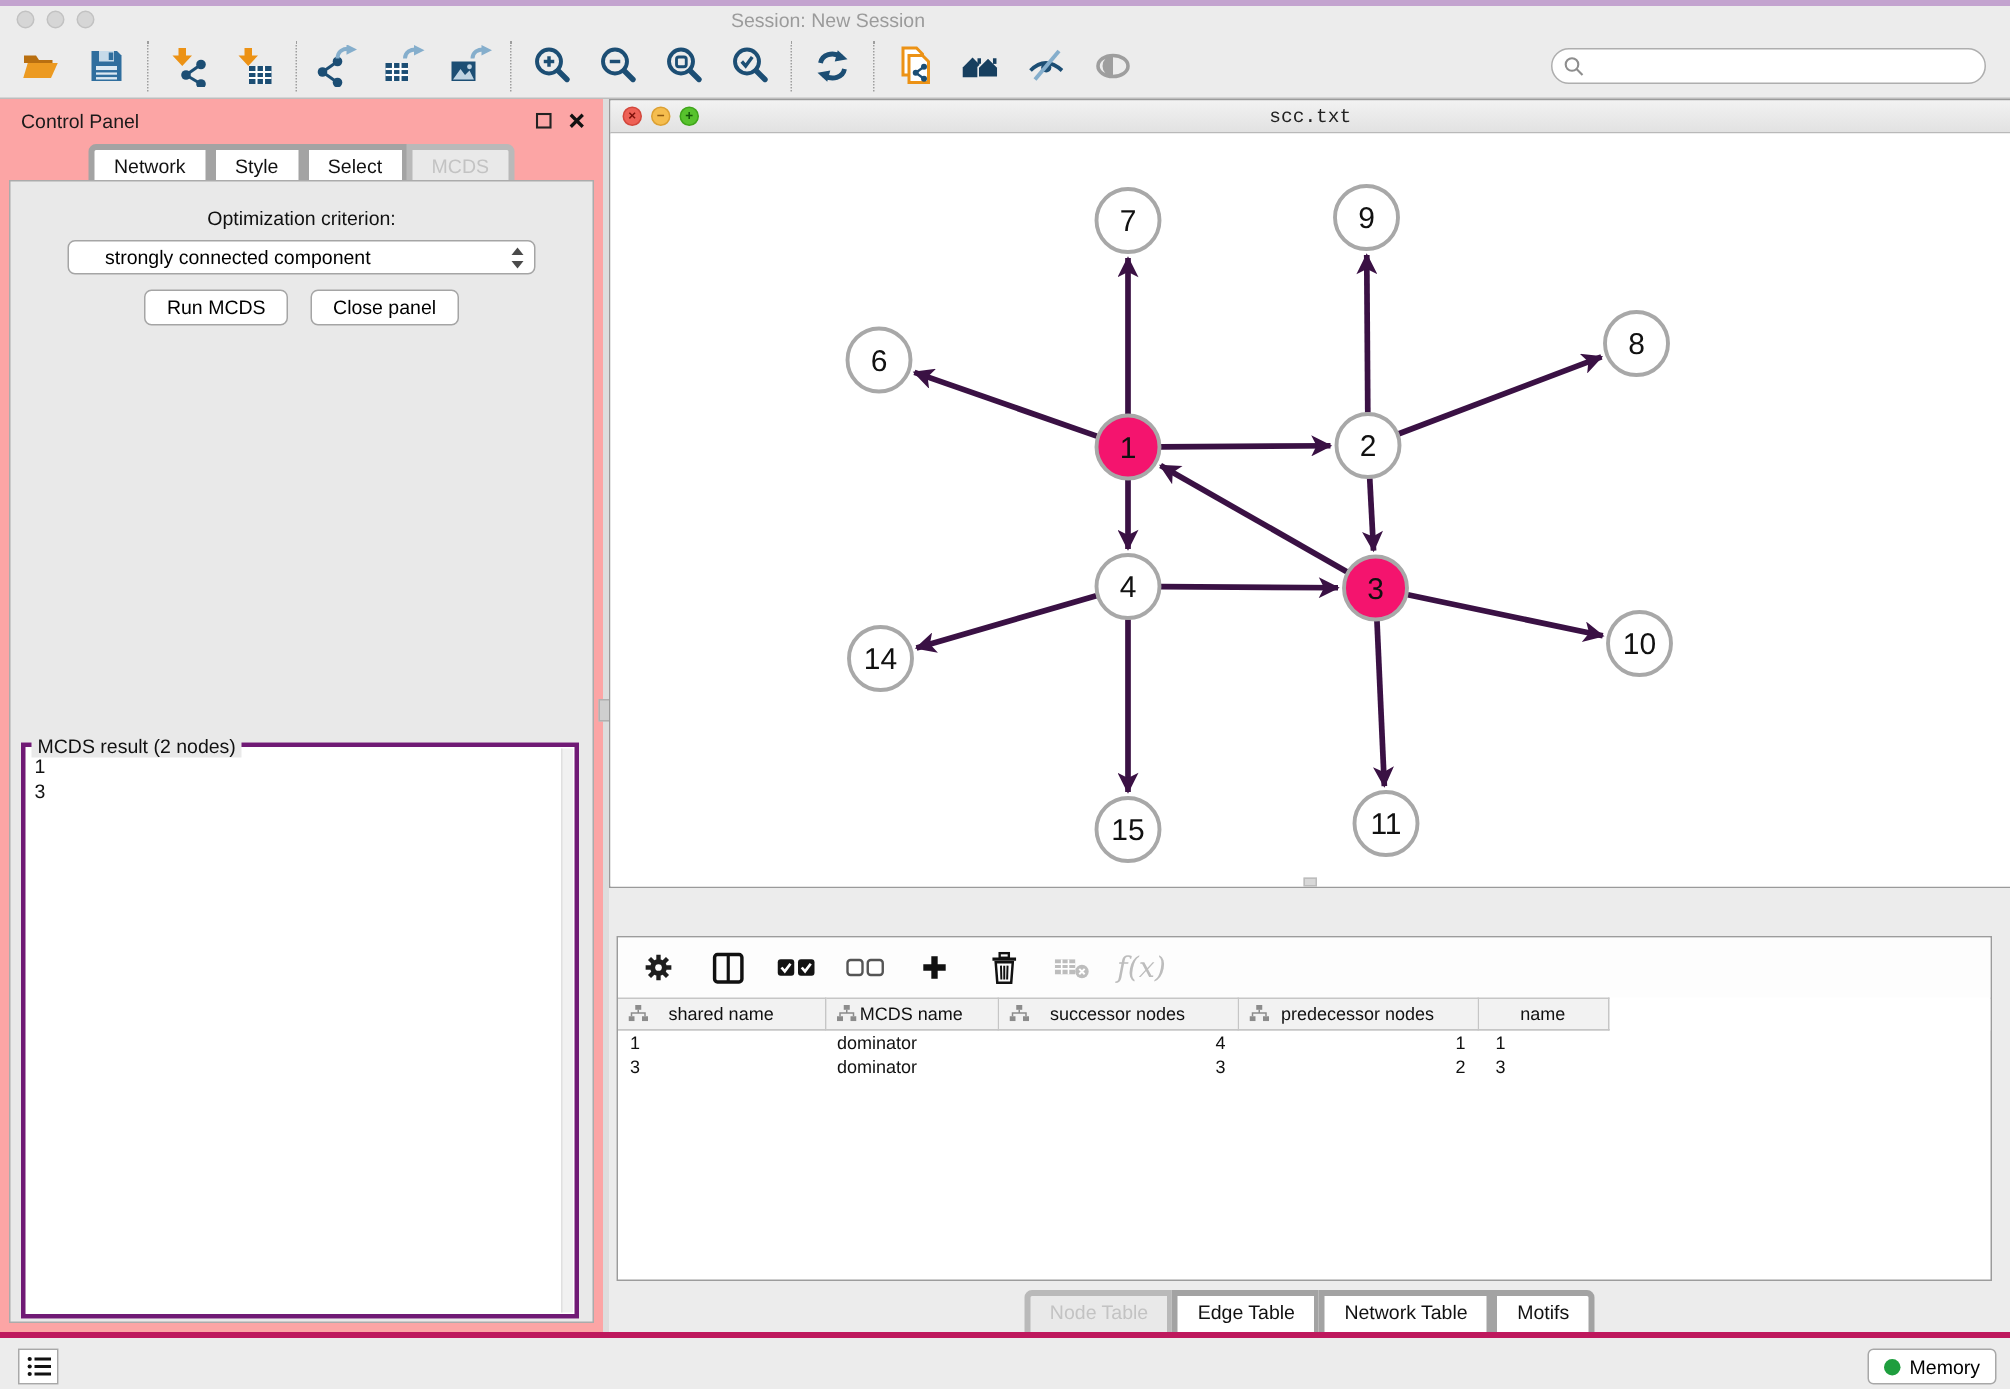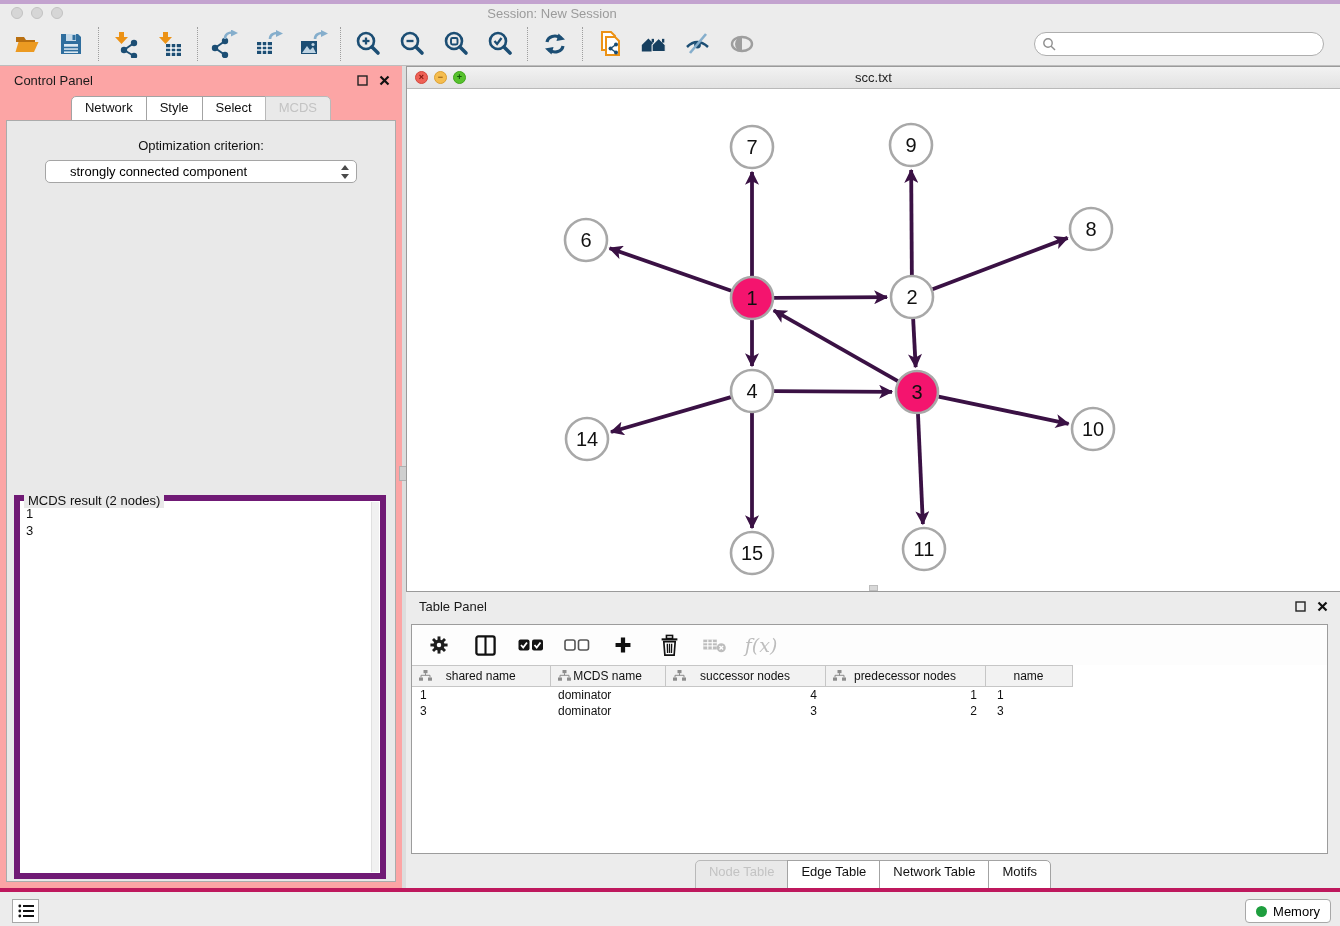--- a/index.html
+++ b/index.html
@@ -24,44 +24,44 @@
   .search-input { width:290px; height:24px; border:1px solid #AEAEAE; border-radius:12px; background:#fff; padding:0 10px 0 26px; font-size:13px; outline:none; }
   .search-icon-s { position:absolute; left:8px; top:5px; }
 
   
   .control-panel { position:absolute; left:0; top:66px; width:402px; height:822px; background:#fca5a5; }
   .panel-head { height:28px; display:flex; align-items:center; padding:0 10px 0 14px; font-size:13px; color:#1A1A1A; }
   .panel-head .spacer { flex:1; }
   .ph-icon { width:16px; height:16px; display:flex; align-items:center; justify-content:center; margin-left:6px; cursor:pointer; color:#222; }
   .cp-tabs { position:absolute; left:0; top:30px; width:100%; display:flex; justify-content:center; }
   .tabstrip { display:flex; }
-  .tab { border:1px solid #a3a3a3; background:#fff; color:#111; font-size:13px; padding:3px 13px 16px; margin-left:-1px; cursor:pointer; white-space:nowrap; }
+  .tab { border:4px solid #a3a3a3; background:#fff; color:#111; font-size:13px; padding:3px 13px 16px; margin-left:-1px; cursor:pointer; white-space:nowrap; }
   .tab:first-child { border-radius:5px 0 0 5px; margin-left:0; }
   .tab:last-child { border-radius:0 5px 5px 0; }
   .tab.selected { background:#E9E9E9; color:#C3C3C3; border-color:#B9B9B9; }
   .cp-content { position:absolute; left:6px; right:6px; top:54px; bottom:6px; background:#E9E9E9; border:1px solid #ABABAB; }
   .opt-label { margin-top:17px; text-align:center; font-size:13px; color:#111; }
   .dropdown { position:absolute; left:38px; right:38px; top:39px; height:23px; background:#fff; border:1px solid #A5A5A5; border-radius:5px; display:flex; align-items:center; font-size:13px; padding-left:24px; cursor:pointer; }
   .dropdown .chev { margin-left:auto; margin-right:6px; display:flex; }
   .btn-row { position:absolute; top:72px; left:0; width:100%; display:flex; justify-content:center; gap:15px; }
   .push-btn { background:#fff; border:1px solid #A5A5A5; border-radius:5px; font-size:13px; padding:3px 14px 4px; cursor:pointer; font-family:"Liberation Sans",sans-serif; }
-  .result-fieldset { position:absolute; left:7px; width:372px; top:374px; height:384px; border:6px solid #701a75; background:#fff;padding-left:41px; }
+  .result-fieldset { position:absolute; left:7px; width:372px; top:374px; height:384px; border:3px solid #701a75; background:#fff;padding-left:41px; }
   .result-legend { position:absolute; top:-8px; left:4px; background:#E9E9E9; padding:0 4px; font-size:13px; color:#111; }
   .result-text { position:absolute; left:2px; top:4px; right:10px; bottom:2px; font-size:13px; line-height:17px; white-space:pre; padding-left:4px; color:#111; overflow:hidden; }
   .result-scroll { position:absolute; right:1px; top:1px; width:8px; bottom:1px; background:#F1F1F1; border-left:1px solid #E0E0E0; }
 
   .v-divider { position:absolute; left:402px; top:66px; width:4px; height:822px; background:#DDDDDD; }
   .v-handle { position:absolute; left:-3px; top:400px; width:9px; height:15px; background:#CFCFCF; border:1px solid #B0B0B0; }
 
   
   .net-window { position:absolute; left:406px; top:66px; width:934px; height:526px; border:1px solid #9A9A9A; border-right:none; background:#fff; }
   .net-titlebar { height:22px; background:linear-gradient(#F2F2F2,#E2E2E2); border-bottom:1px solid #B9B9B9; display:flex; align-items:center; position:relative; }
   .net-titlebar .tl-group { margin-left:8px; gap:6px; }
   .net-titlebar .tl { width:13px; height:13px; }
-  .net-title { position:absolute; left:0; right:0; text-align:center; font-size:13px; color:#222; }
+  .net-title { position:absolute; left:0; right:0; text-align:center; font-size:13px; color:#222;font-family:Liberation Mono, monospace; }
   .net-canvas { position:absolute; left:0; top:22px; right:0; bottom:0; background:#fff; overflow:hidden; }
   .h-handle { position:absolute; left:50%; bottom:0; width:9px; height:6px; margin-left:-5px; background:#D8D8D8; border:1px solid #BDBDBD; }
 
   
   .table-panel { position:absolute; left:406px; top:592px; width:934px; height:296px; background:#ECECEC; }
   .tp-inner { position:absolute; left:5px; right:12px; top:32px; height:230px; background:#fff; border:1px solid #9C9C9C; overflow:hidden; }
   .tp-toolbar { height:40px; display:flex; align-items:center; gap:20px; padding-left:14px; background:#FDFDFD; }
   .tp-btn { width:26px; height:26px; display:flex; align-items:center; justify-content:center; cursor:pointer; }
   .tp-btn.disabled { cursor:default; }
   .fx-label { font-family:"DejaVu Serif",serif; font-style:italic; font-size:19px; color:#BDBDBD; }
@@ -290,20 +290,24 @@
   <div class="cp-content">
     <div class="opt-label">Optimization criterion:</div>
     <div class="dropdown">
       <span>strongly connected component</span>
       <span class="chev">
         <svg width="10" height="16" viewBox="0 0 10 16">
           <path d="M5 1 L9 6 H1 z" fill="#4A4A4A"></path>
           <path d="M5 15 L1 10 h8 z" fill="#4A4A4A"></path>
         </svg>
       </span>
+    </div>
+    <div class="btn-row">
+      <button class="push-btn">Run MCDS</button>
+      <button class="push-btn">Close panel</button>
     </div>
     <div class="result-fieldset">
       <div class="result-legend">MCDS result (2 nodes)</div>
       <div class="result-text" id="result-text">1
 3</div>
       <div class="result-scroll"></div>
     </div>
   </div>
 </div>
 
@@ -387,34 +391,20 @@
         <g>
           <circle cx="517" cy="460" r="21" fill="#FFFFFF" stroke="#A8A8A8" stroke-width="2.6"></circle>
           <text x="517" y="467" text-anchor="middle" font-size="20" fill="#111111" font-family="Liberation Sans, sans-serif">11</text>
         </g>
       </svg>
   </div>
   <div class="h-handle"></div>
 </div>
 
 <div class="table-panel">
-  <div class="panel-head" style="padding-left:13px;">
-    <span>Table Panel</span>
-    <span class="spacer"></span>
-    <span class="ph-icon">
-      <svg width="11" height="11" viewBox="0 0 11 11">
-          <rect x="1" y="1" width="9" height="9" fill="none" stroke="#222" stroke-width="1.4"></rect>
-        </svg>
-    </span>
-    <span class="ph-icon">
-      <svg width="11" height="11" viewBox="0 0 11 11">
-          <path d="M1.5 1.5 L9.5 9.5 M9.5 1.5 L1.5 9.5" stroke="#111" stroke-width="2.2"></path>
-        </svg>
-    </span>
-  </div>
   <div class="tp-inner">
     <div class="tp-toolbar">
       <span class="tp-btn">
         <svg width="24" height="24" viewBox="0 0 28 28">
           <g stroke="#1E1E1E" stroke-width="3.4">
             <line x1="14" y1="4" x2="14" y2="24"></line>
               <line x1="4" y1="14" x2="24" y2="14"></line>
             <line x1="7" y1="7" x2="21" y2="21"></line>
               <line x1="21" y1="7" x2="7" y2="21"></line>
           </g>

